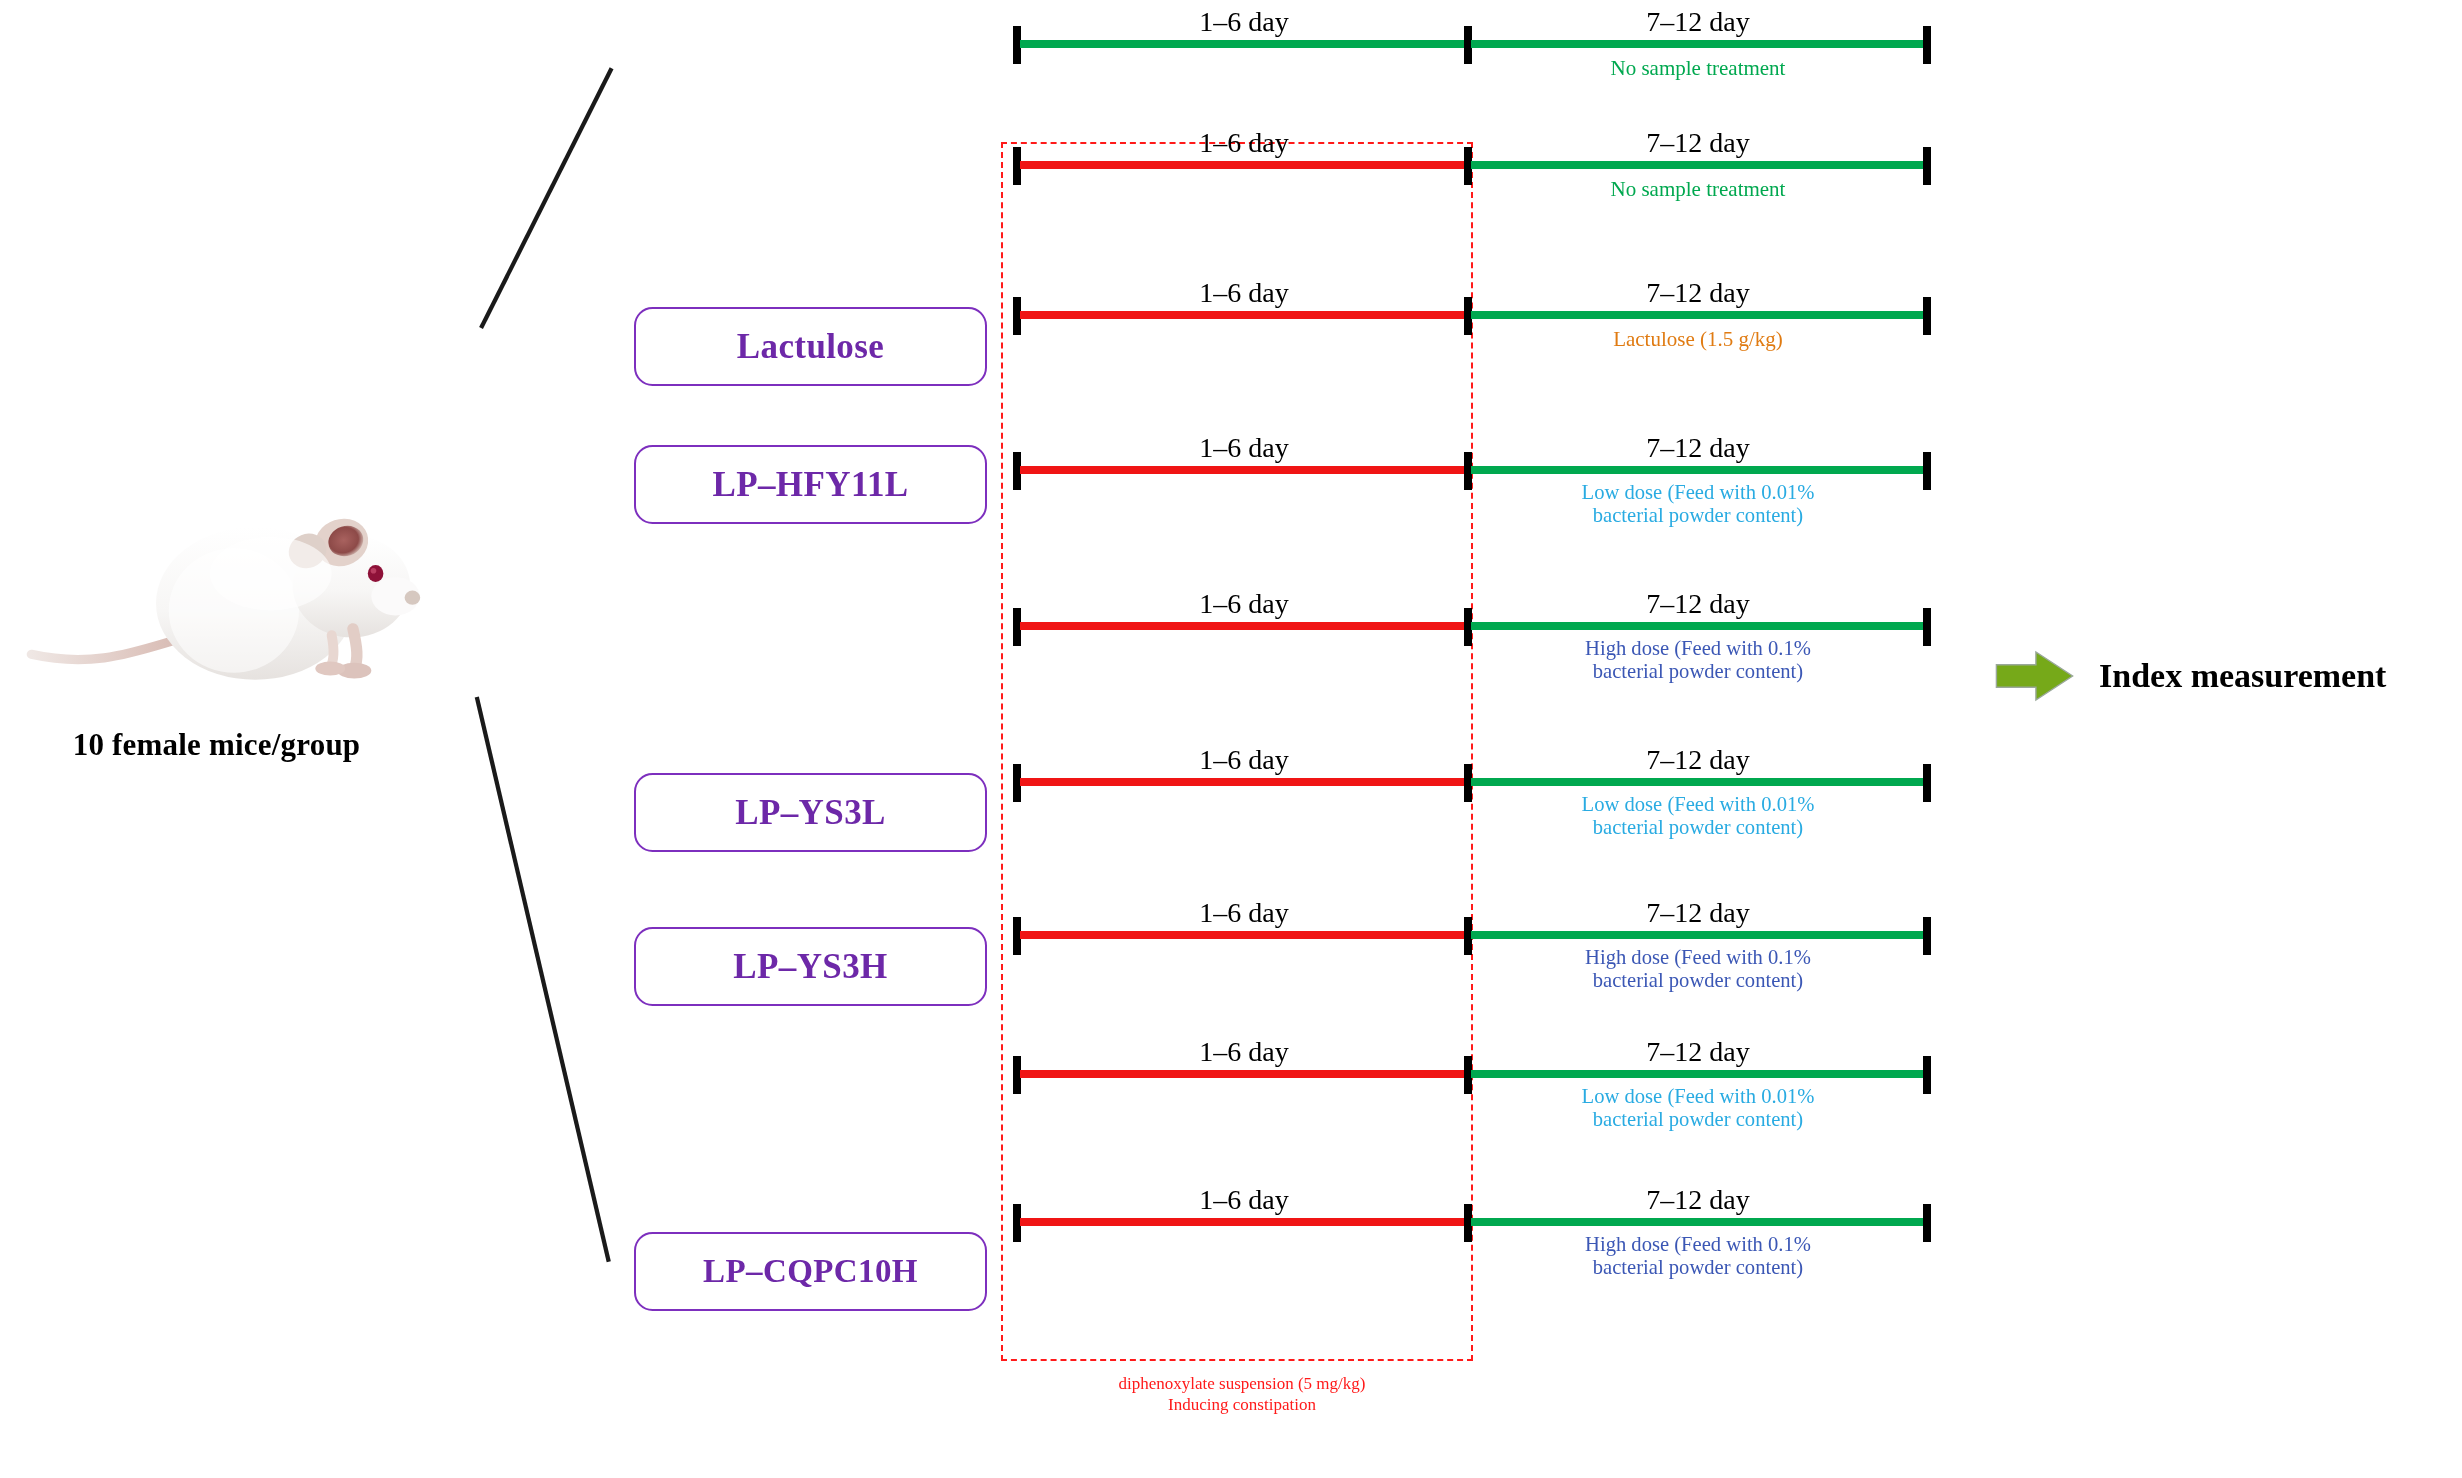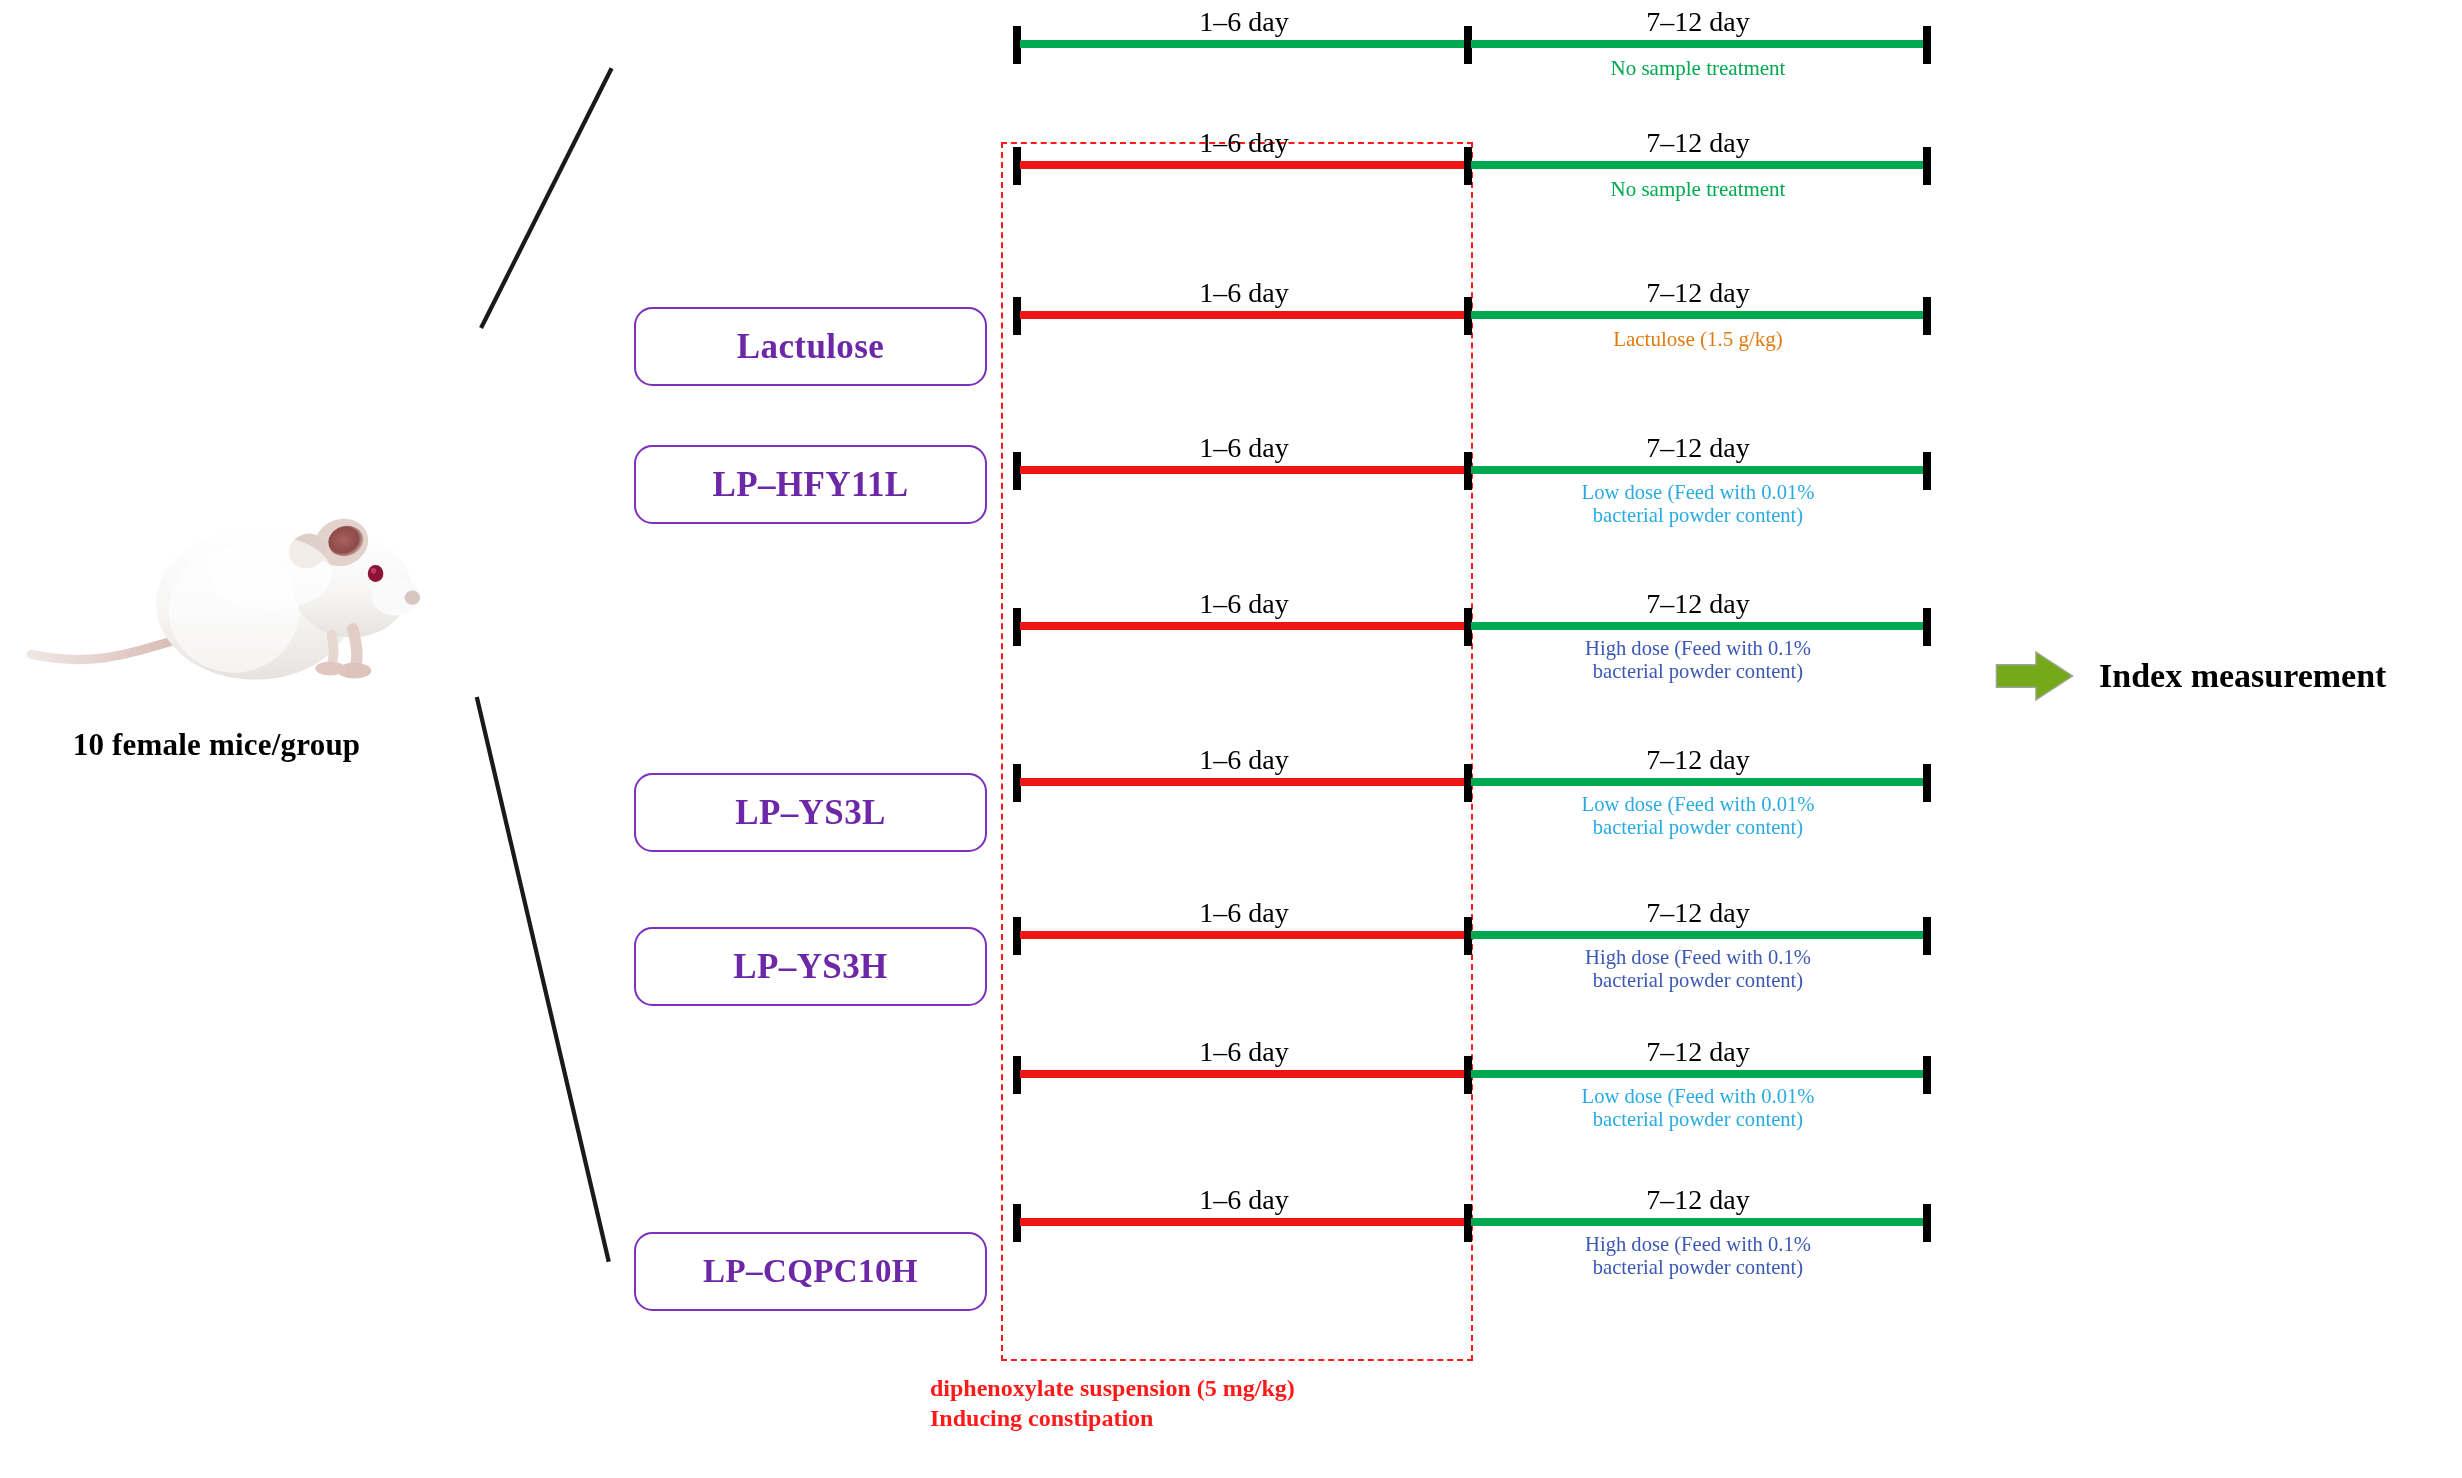--- a/index.html
+++ b/index.html
@@ -32,22 +32,22 @@
     letter-spacing:0.4px;white-space:nowrap;line-height:1;
   }
   .grp.narrow span{font-size:33px;}
 
   
   .dashbox{
     position:absolute;left:1001px;top:142px;width:472px;height:1219px;
     border:2.8px dashed #ff1a1a;box-sizing:border-box;background:transparent;
   }
   .dash-caption{
-    position:absolute;left:930px;top:1373px;width:624px;text-align:left;
-    color:#ff1a1a;font-size:24px;line-height:1.26;font-weight:bold;
+    position:absolute;left:930px;top:1373px;width:624px;text-align:center;
+    color:#ff1a1a;font-size:17px;line-height:1.26;
   }
 
   
   .row{position:absolute;left:0;width:2462px;height:0;}
   .tick{position:absolute;width:7.8px;height:38px;background:#000;}
   .bar{position:absolute;height:7.8px;}
   .bar.green{background:#00a84f;}
   .bar.red{background:#f01515;}
   .daylab{
     position:absolute;font-size:28px;color:#000;text-align:center;

